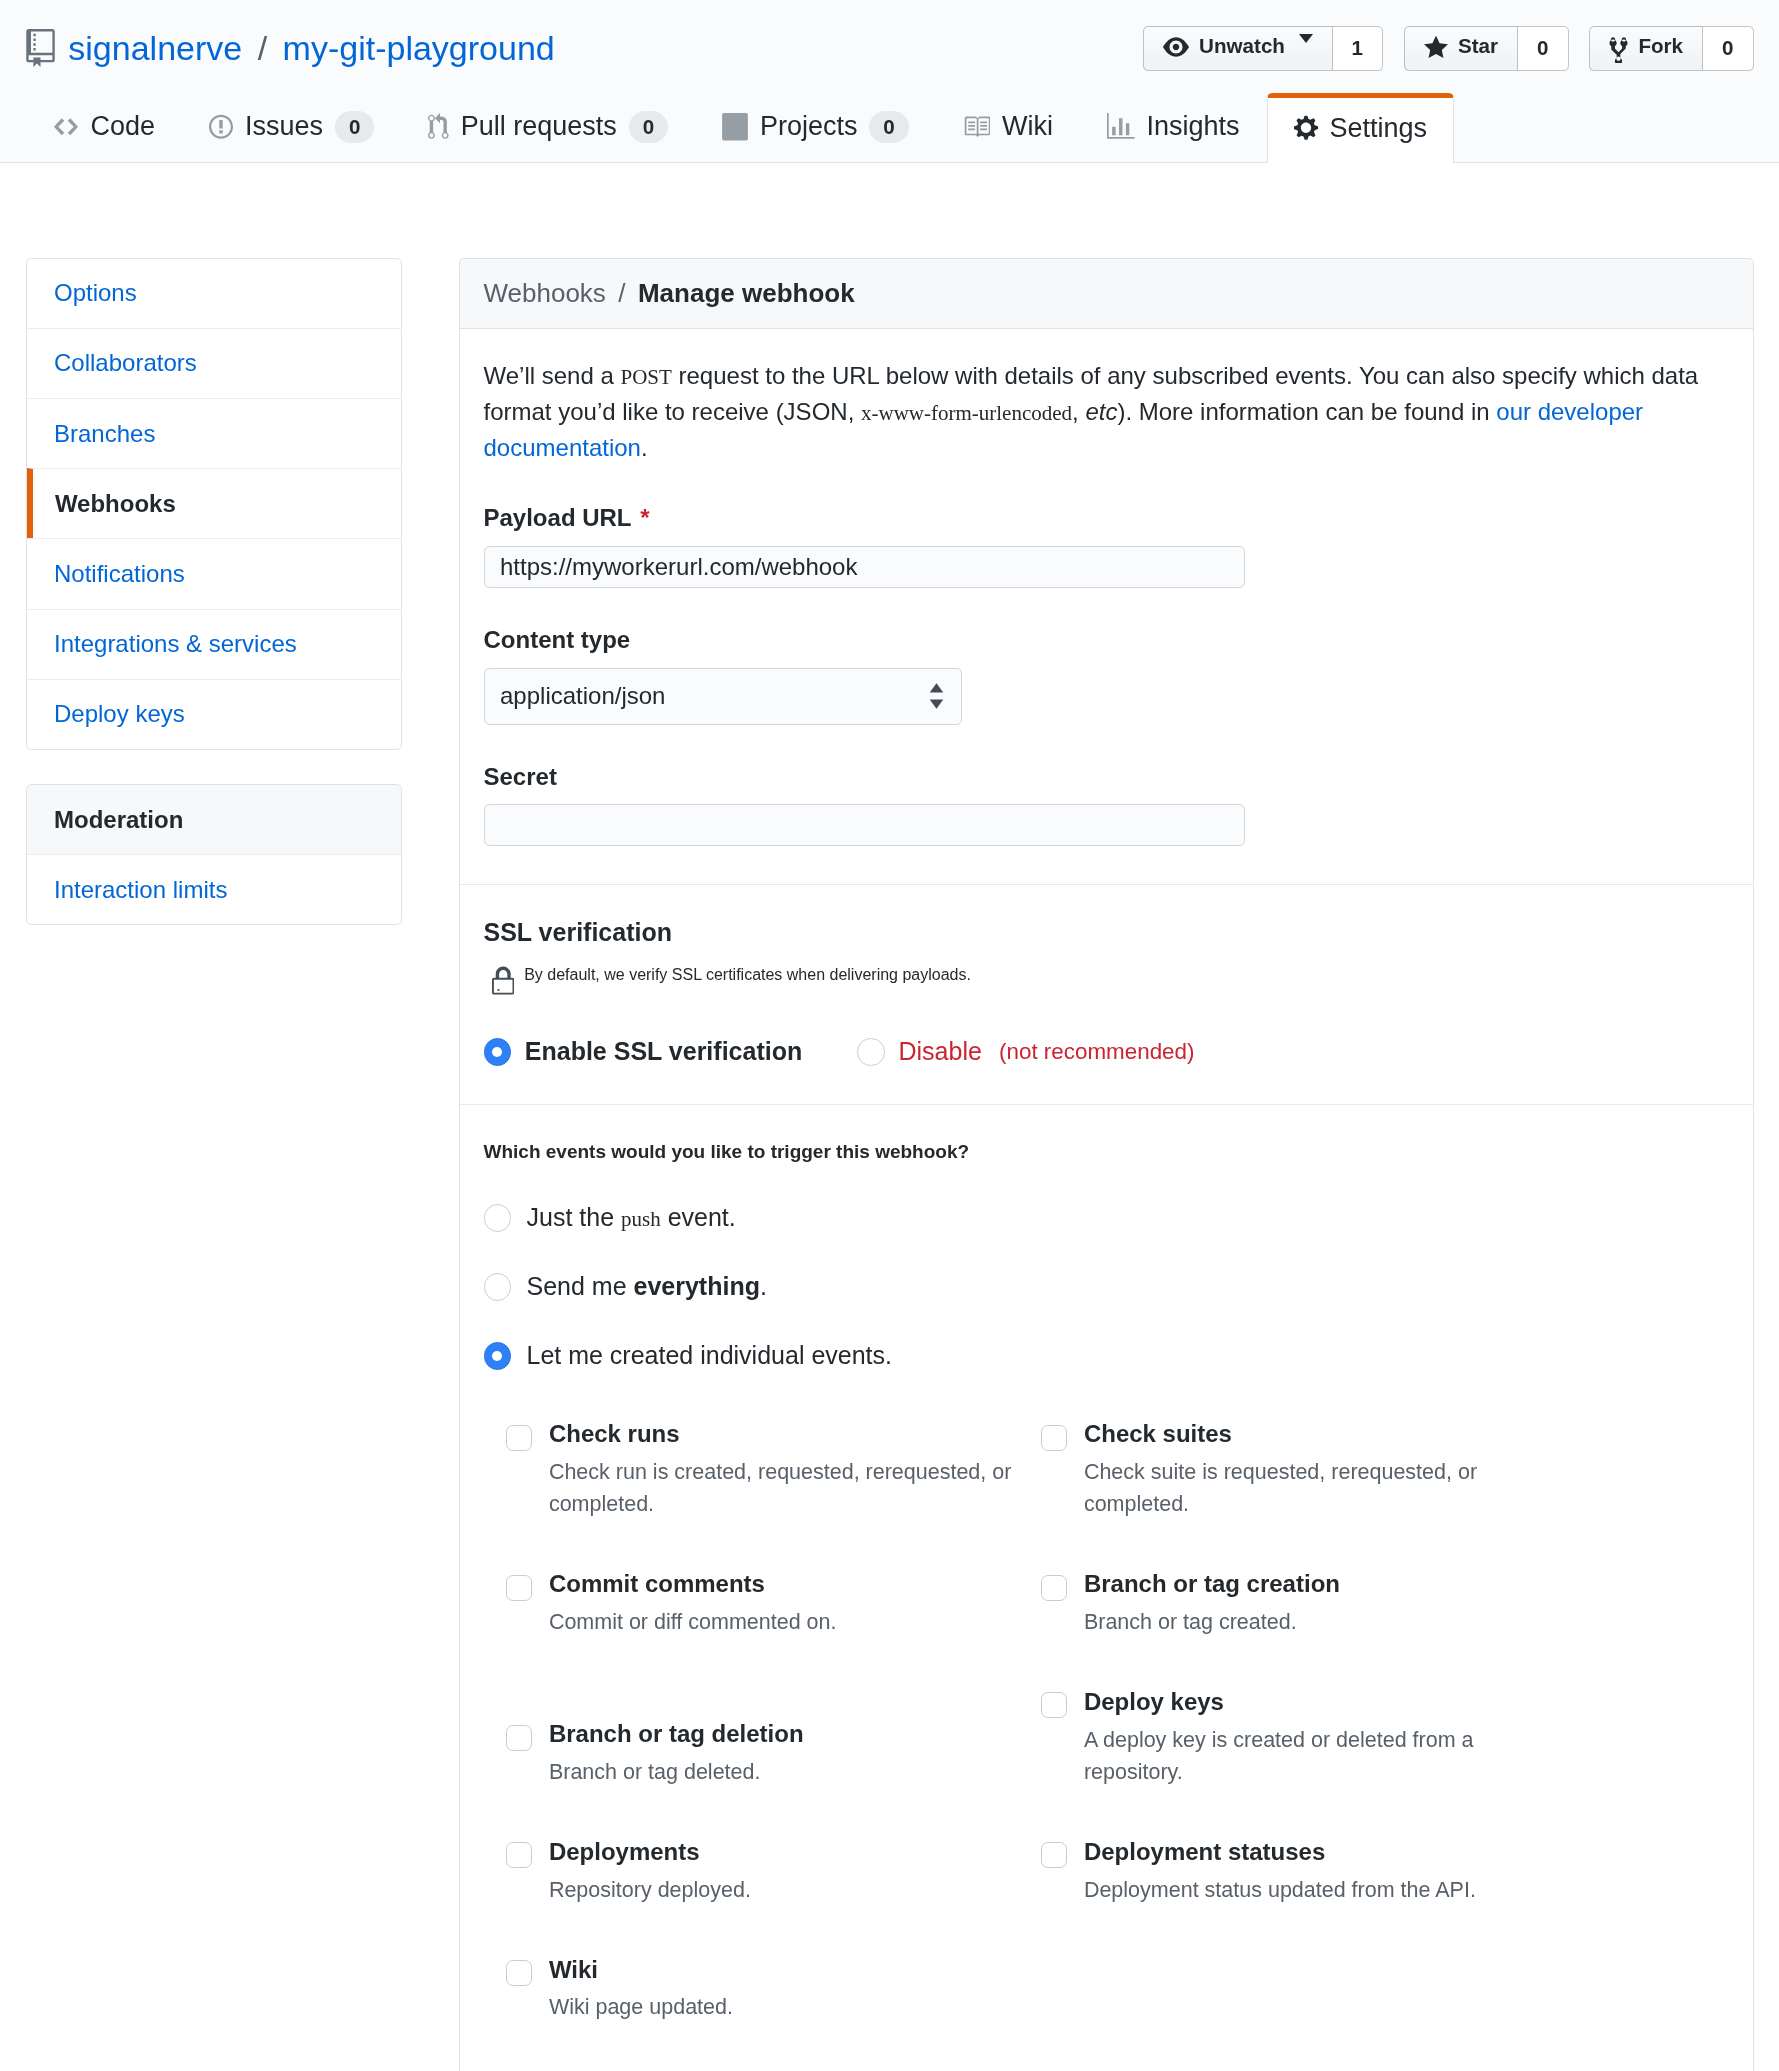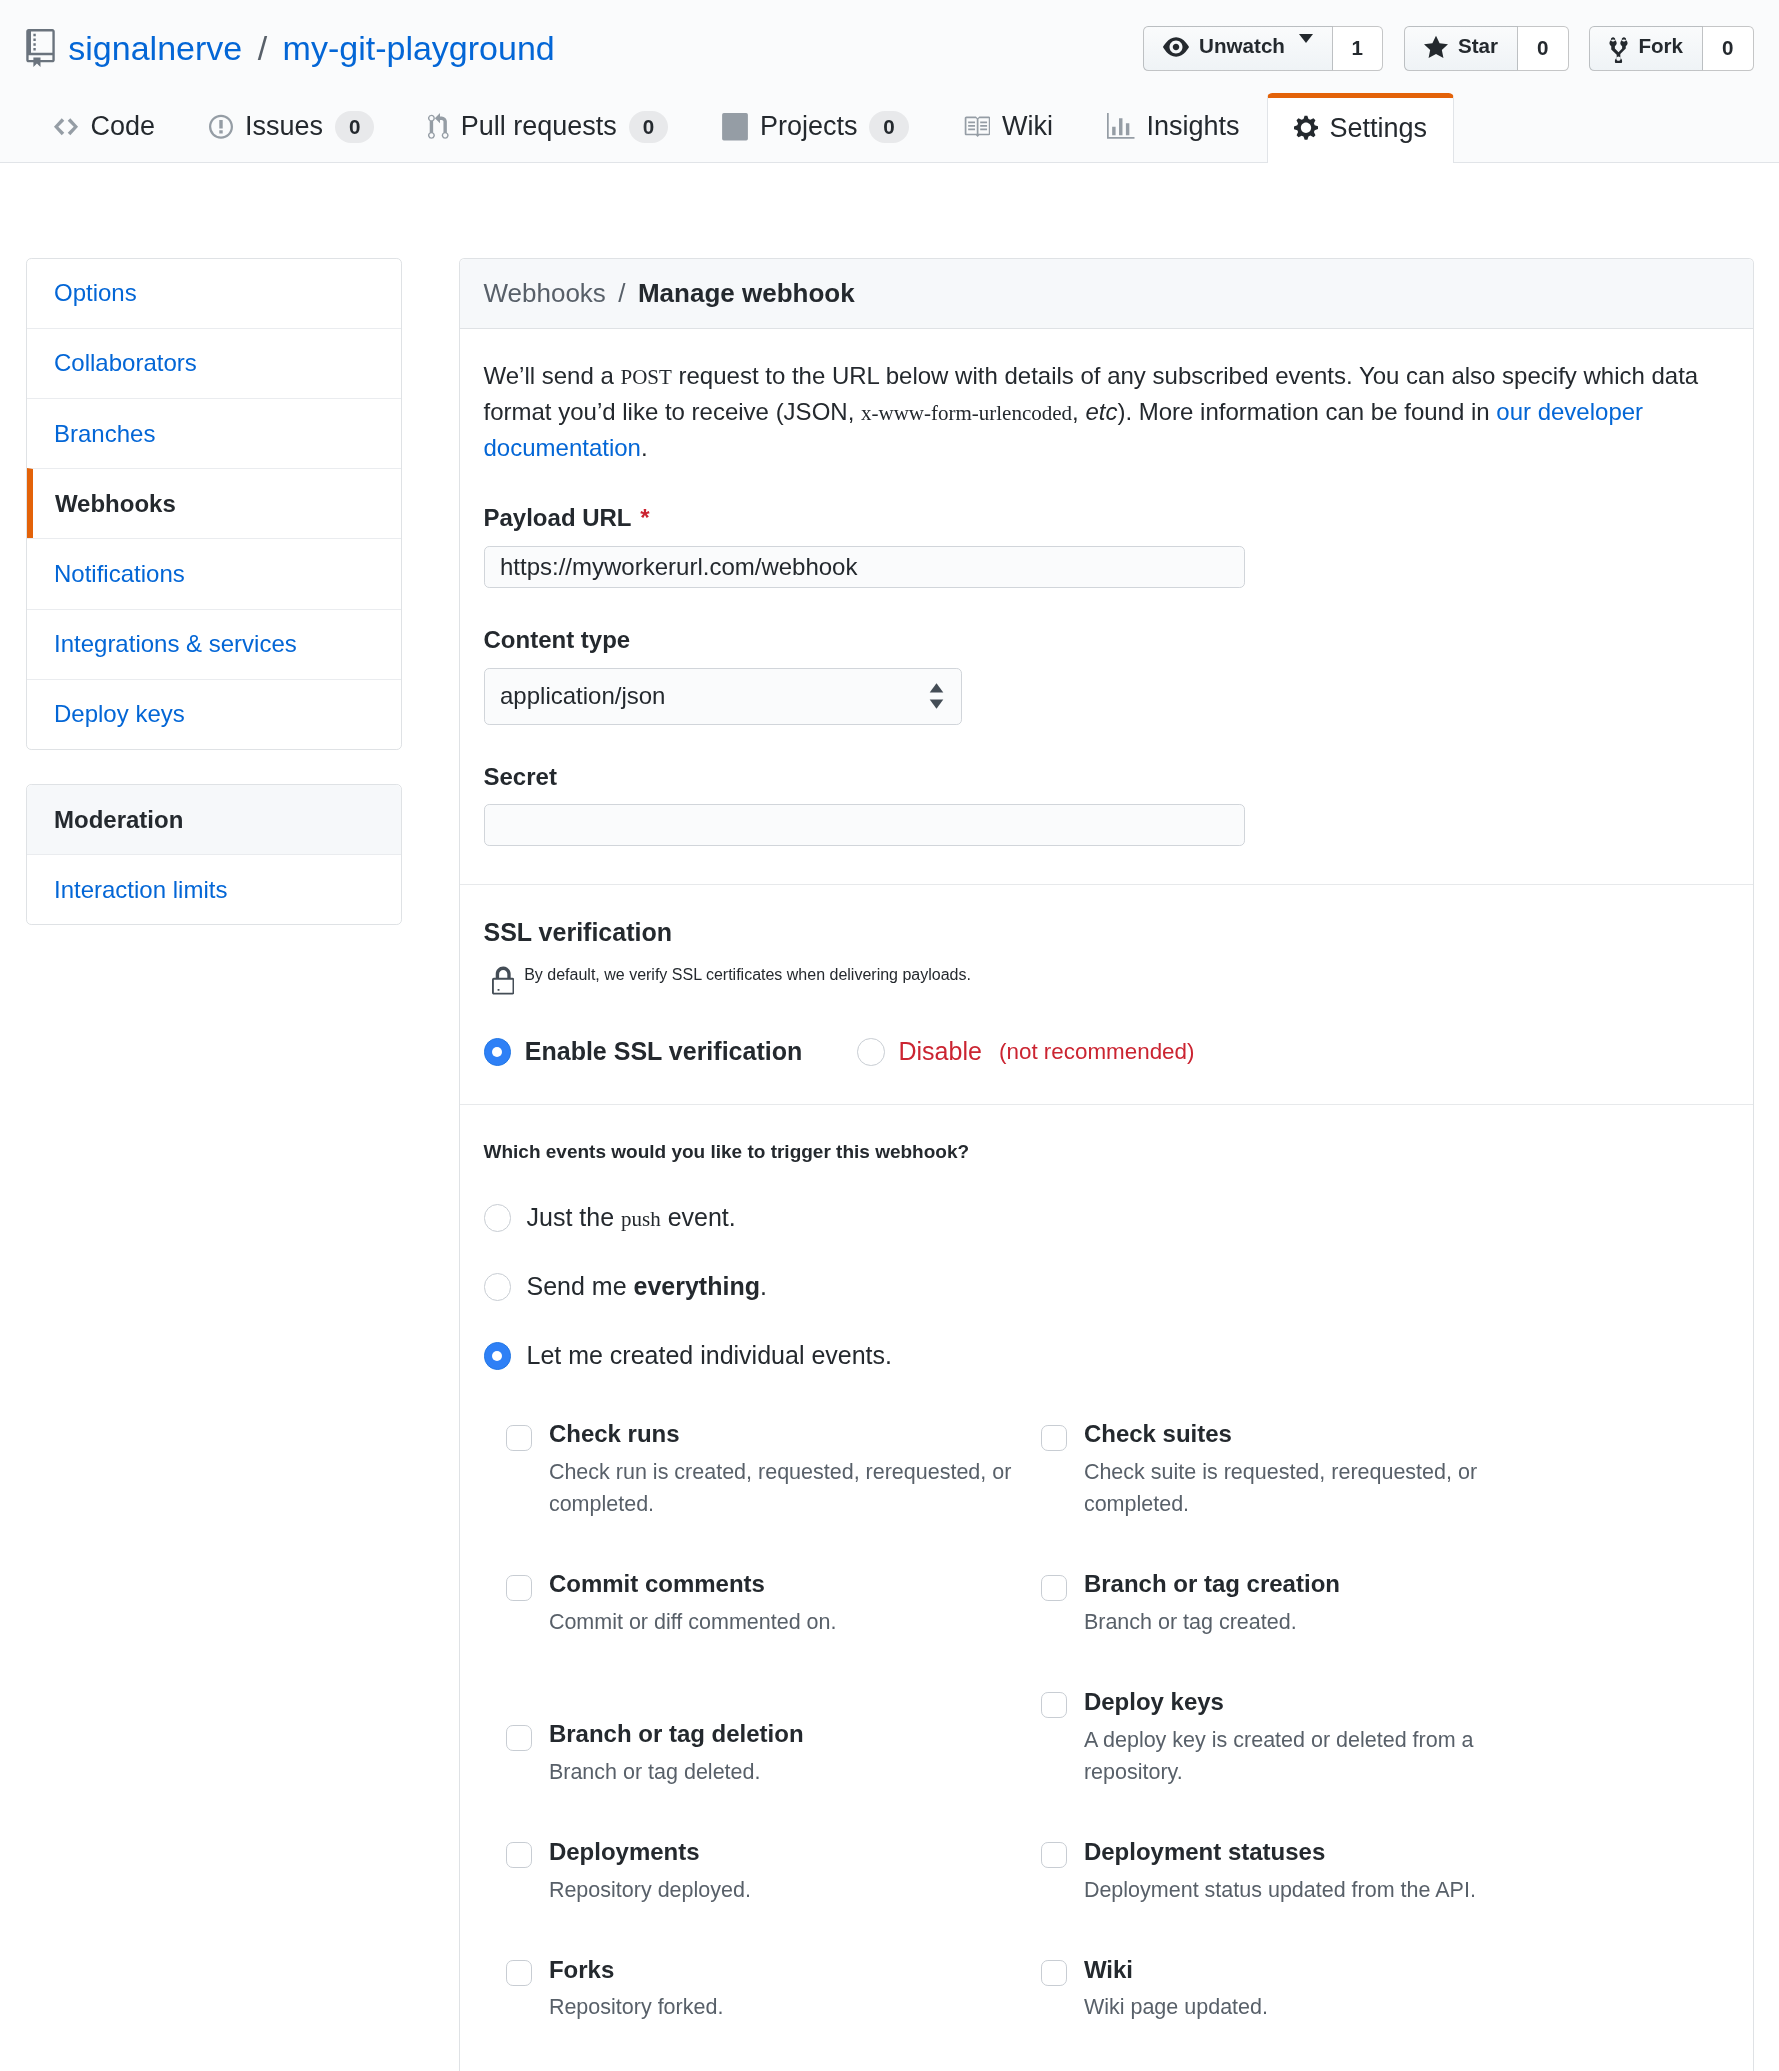--- a/index.html
+++ b/index.html
@@ -395,27 +395,20 @@
                 <span class="event-title">Deployment statuses</span>
               </label>
             <div class="event-desc">Deployment status updated from the API.</div>
           </div>
         </div>
 
         <div class="event-row">
           <div class="event-cell">
             <label class="event-head">
                 <span class="checkbox"></span>
-                <span class="event-title">Forks</span>
-              </label>
-            <div class="event-desc">Repository forked.</div>
-          </div>
-          <div class="event-cell">
-            <label class="event-head">
-                <span class="checkbox"></span>
                 <span class="event-title">Wiki</span>
               </label>
             <div class="event-desc">Wiki page updated.</div>
           </div>
         </div>
 
       </div>
     </div>
   </section>
 </div>

